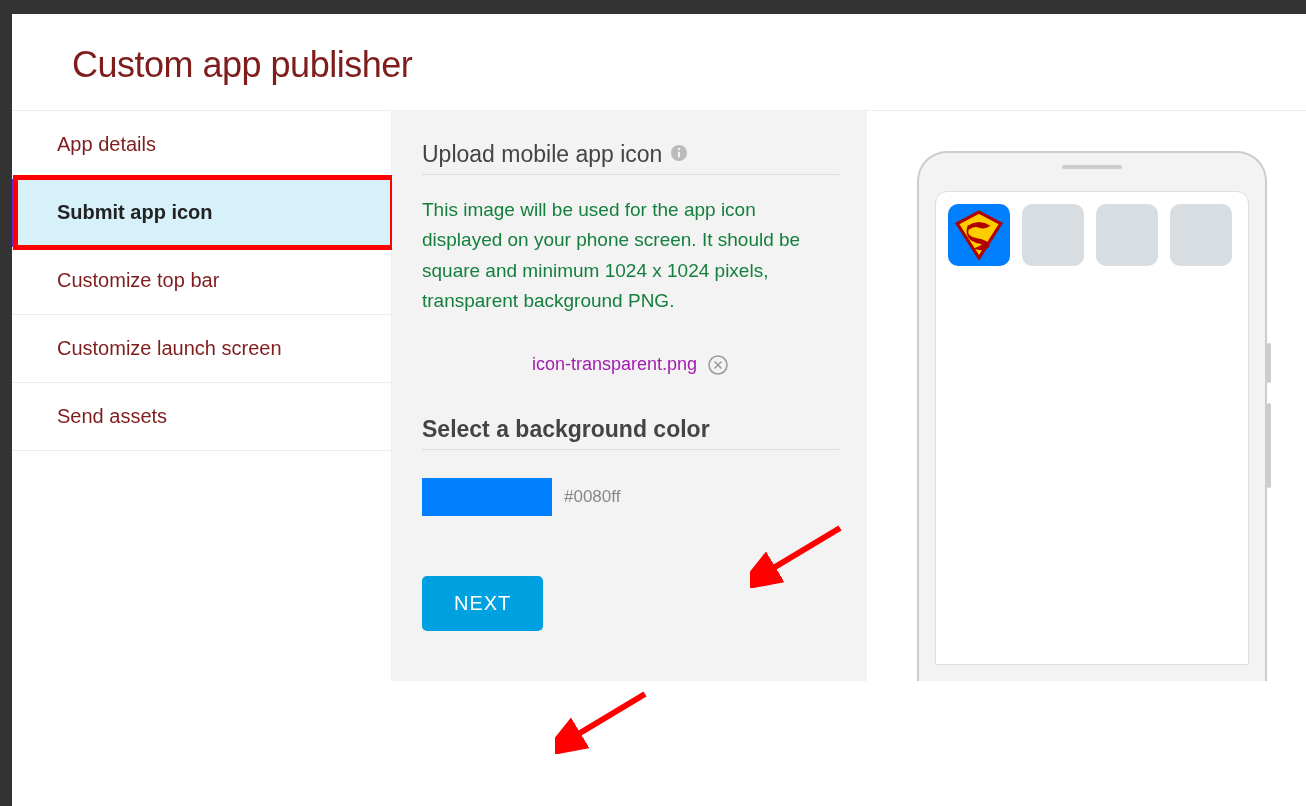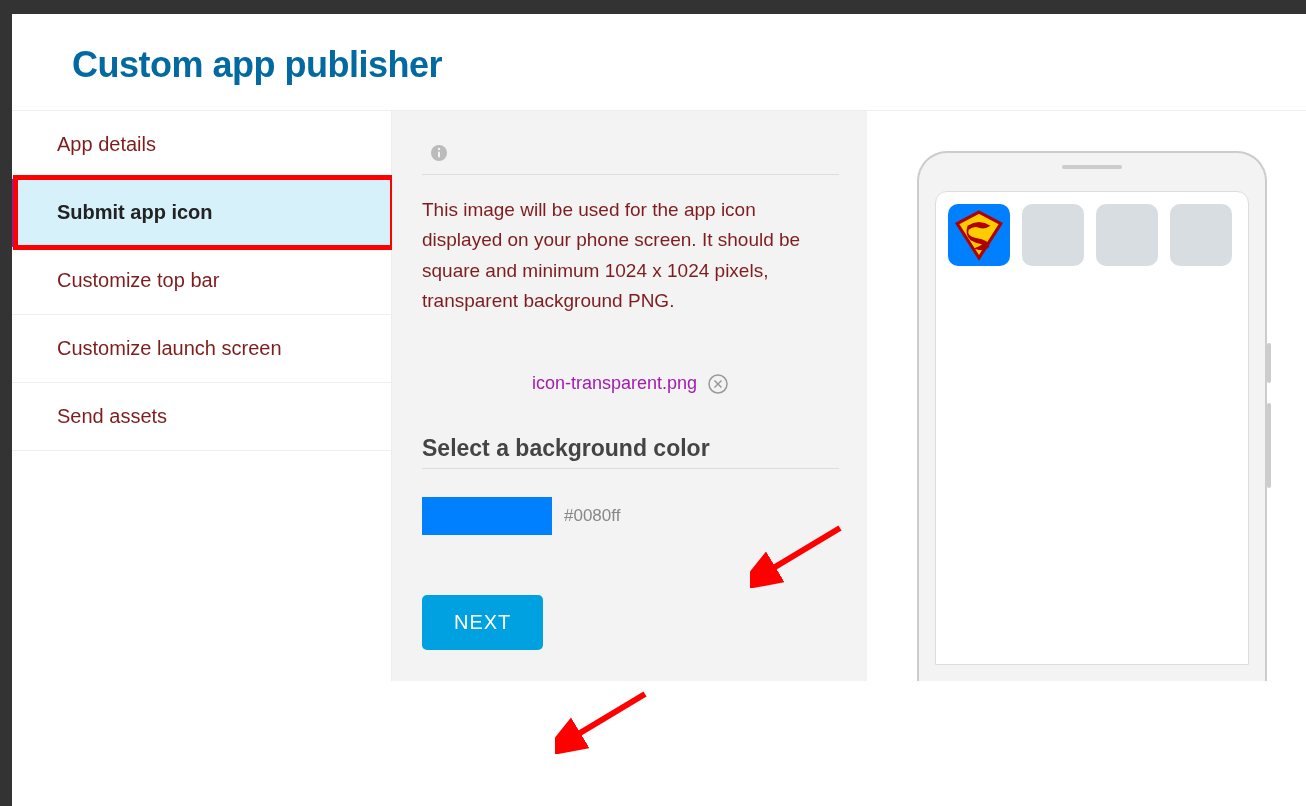--- a/index.html
+++ b/index.html
@@ -17,22 +17,22 @@
   .app {
     background: #fff;
     min-height: 792px;
   }
   .header {
     padding: 30px 40px 24px 60px;
     border-bottom: 1px solid #eee;
   }
   .page-title {
     font-size: 36px;
-    font-weight: 700;
-    color: #0369a1;
+    font-weight: 400;
+    color: #7f1d1d;
     letter-spacing: -0.5px;
   }
   .body {
     display: flex;
   }
   .sidebar {
     width: 380px;
     border-right: 1px solid #eee;
   }
   .sidebar-item {
@@ -71,23 +71,23 @@
     align-items: center;
     border-bottom: 1px solid #ddd;
     padding-bottom: 6px;
     margin-bottom: 20px;
   }
   .info-icon {
     margin-left: 8px;
   }
   .section-desc {
     font-size: 19px;
-    color: #7f1d1d;
+    color: #15803d;
     line-height: 1.6;
-    margin-bottom: 56px;
+    margin-bottom: 37px;
   }
   .file-row {
     display: flex;
     align-items: center;
     justify-content: center;
     gap: 10px;
     margin-bottom: 40px;
     position: relative;
   }
   .file-name {
@@ -226,20 +226,21 @@
           <span>Customize launch screen</span>
         </div>
         <div class="sidebar-item">
           <span>Send assets</span>
         </div>
       </nav>
 
       <div class="main">
 
         <div class="section-title">
+          <span>Upload mobile app icon</span>
           <span class="info-icon">
             <svg width="18" height="18" viewBox="0 0 18 18">
               <circle cx="9" cy="9" r="8" fill="#bbb"></circle>
               <rect x="8" y="7.5" width="2" height="6" fill="#f3f3f3" rx="1"></rect>
               <circle cx="9" cy="5" r="1.2" fill="#f3f3f3"></circle>
             </svg>
           </span>
         </div>
 
         <p class="section-desc">This image will be used for the app icon displayed on your phone screen. It should be square and minimum 1024 x 1024 pixels, transparent background PNG.</p>

